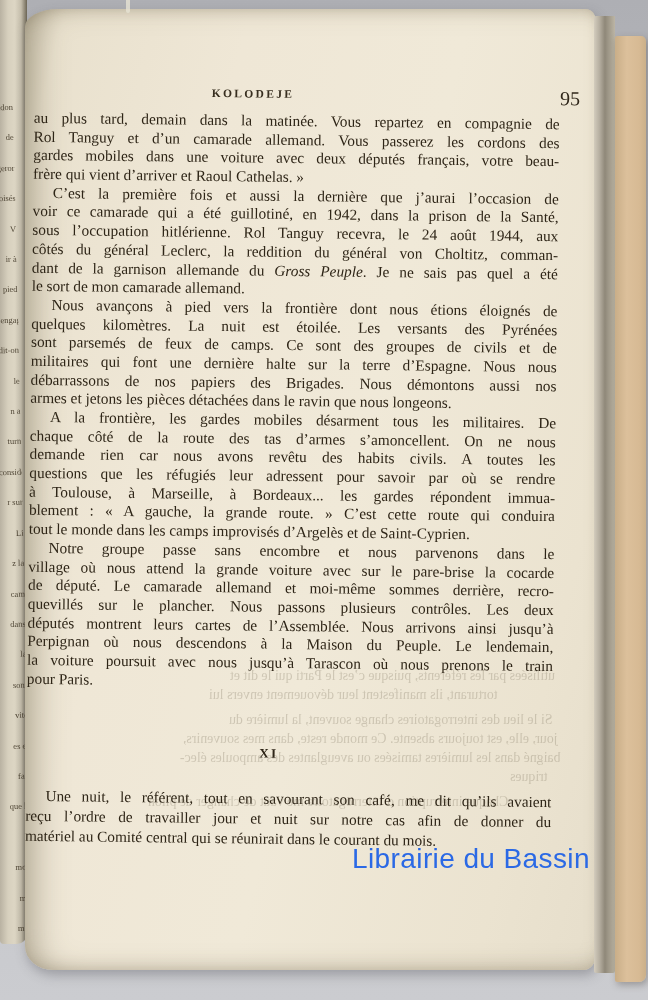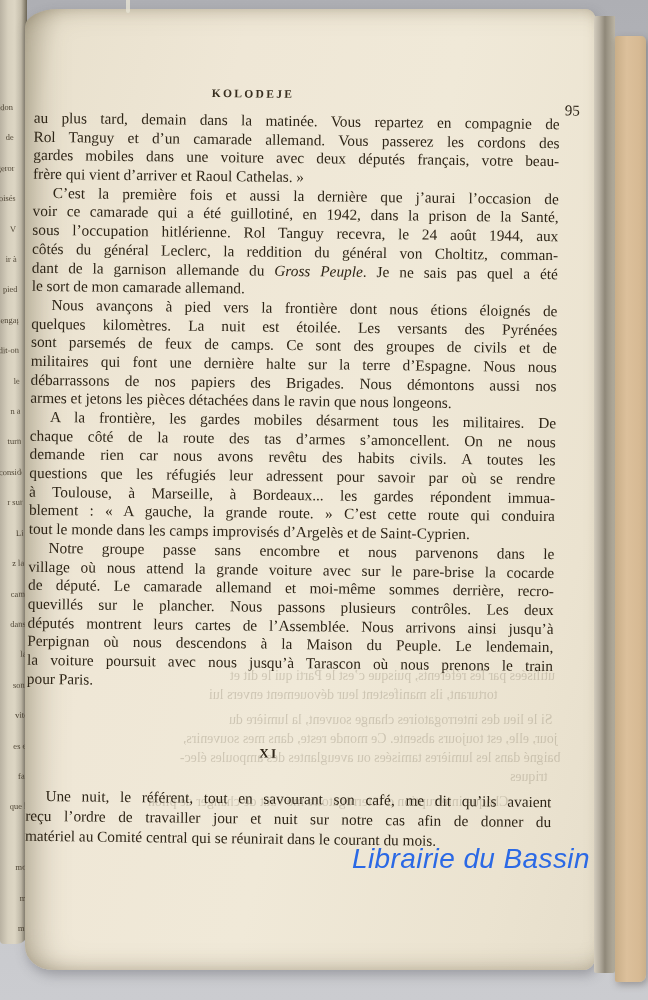--- a/index.html
+++ b/index.html
@@ -57,21 +57,21 @@
     position:absolute; left:30px; top:80px; width:526px;
     transform: rotate(0.7deg); transform-origin: 50% 45%;
     color:#2e2517; font-size:15.3px; line-height:18.7px;
   }
   .header-row { position:relative; height:32px; }
   .running-title {
     position:absolute; left:0; right:0; top:5px; text-align:center;
     transform: translateX(-44px);
     font-size:11.5px; letter-spacing:2.3px; font-weight:600; color:#372e1f;
   }
-  .page-num { position:absolute; right:-20px; top:18px; font-size:15px; color:#30271a;margin-left:44px; }
+  .page-num { position:absolute; right:-20px; top:6px; font-size:20px; color:#30271a;margin-left:44px; }
 
   .para { margin:0; }
   .body-line {
     height:18.7px; overflow:hidden;
     text-align:justify; text-align-last:justify;
   }
   .body-line.last { text-align-last:left; }
   .para.indent .body-line:first-child { text-indent:20px; }
   .para.loose .body-line { height:19.6px; }
 
@@ -87,21 +87,20 @@
     position:absolute; white-space:nowrap;
     transform: scaleX(-1); transform-origin:center;
     font-size:13.8px; color:#6f6550; opacity:0.26; filter:blur(0.4px);
   }
 
   .watermark {
     position:absolute; left:352px; top:843px;
     font-family:"Liberation Sans","DejaVu Sans",sans-serif;
     font-size:28px; font-weight:400; letter-spacing:0.4px;
     color:#2b69e5;
-    font-style:italic;
   }
 </style>
 </head>
 <body>
 
 <div class="scene">
 
   <div class="left-sliver">
     <div class="sliver-text">ridon de
 ngeror

